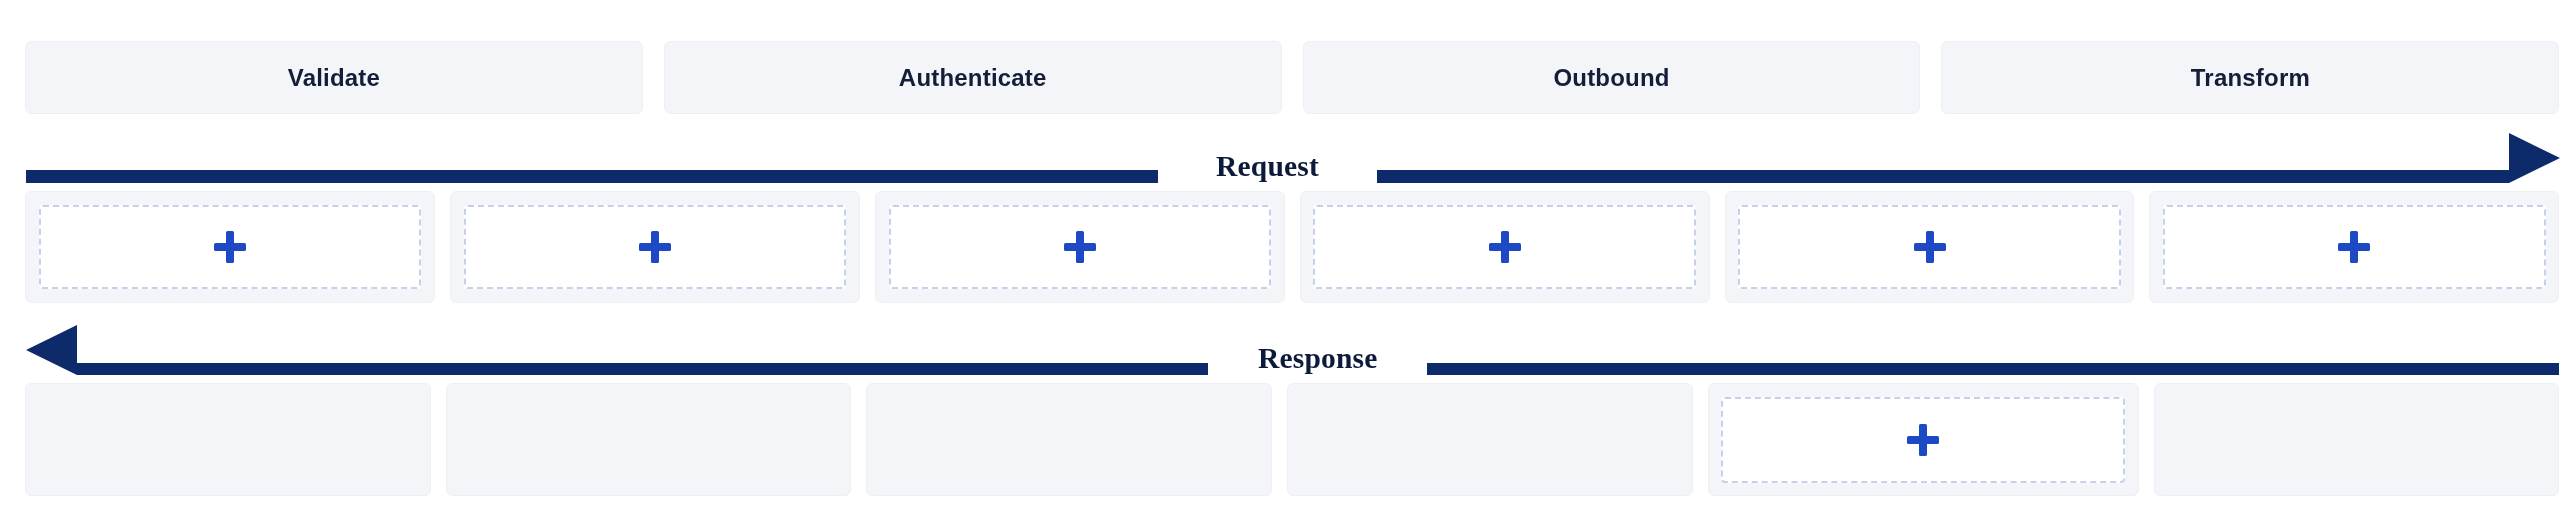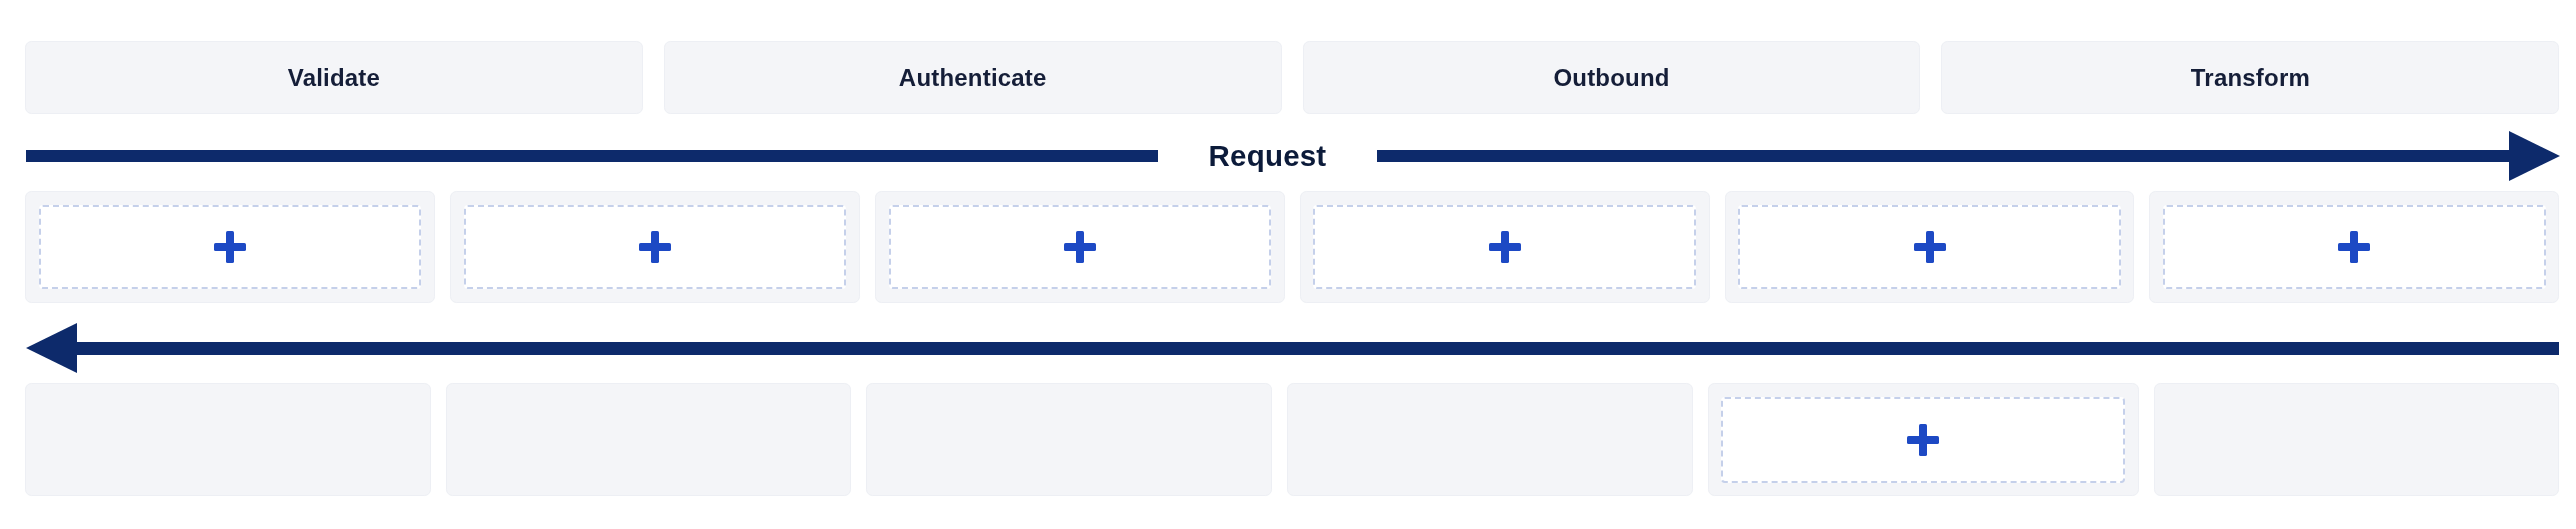--- a/index.html
+++ b/index.html
@@ -24,21 +24,21 @@
     background: var(--slot-bg);
     border: 0.8px solid var(--slot-border);
     border-radius: 6.4px;
     display: flex; align-items: center; justify-content: center;
     font-size: 24px; font-weight: 600; color: var(--header-text);
     letter-spacing: 0.2px;
     box-sizing: border-box;
   }
 
   
-  .arrow-row { display: flex; align-items: center; height: 54px; }
+  .arrow-row { display: flex; align-items: flex-end; height: 54px; font-family: Liberation Serif, serif; }
   .arrow-row.request  { margin: 15px 16px 0 26px; }
   .arrow-row.response { margin: 18.3px 17.5px 0 26px; }
   .arrow-bar { flex: 1; height: 12.8px; background: var(--navy); }
   .arrow-label {
     width: 219px; text-align: center;
     font-size: 29.5px; font-weight: 700; color: var(--label-text);
     letter-spacing: 0.2px;
     flex: 0 0 auto;
   }
   .arrowhead-right {
@@ -141,20 +141,21 @@
     <div class="slot">
       <button class="add-btn">
         <span class="plus-icon"></span>
       </button>
     </div>
   </div>
 
   <div class="arrow-row response">
     <div class="arrowhead-left"></div>
     <div class="arrow-bar"></div>
+    <div class="arrow-label">Response</div>
     <div class="arrow-bar"></div>
   </div>
 
   <div class="slots response-row">
     <div class="slot empty"></div>
     <div class="slot empty"></div>
     <div class="slot empty"></div>
     <div class="slot empty"></div>
     <div class="slot">
       <button class="add-btn">

